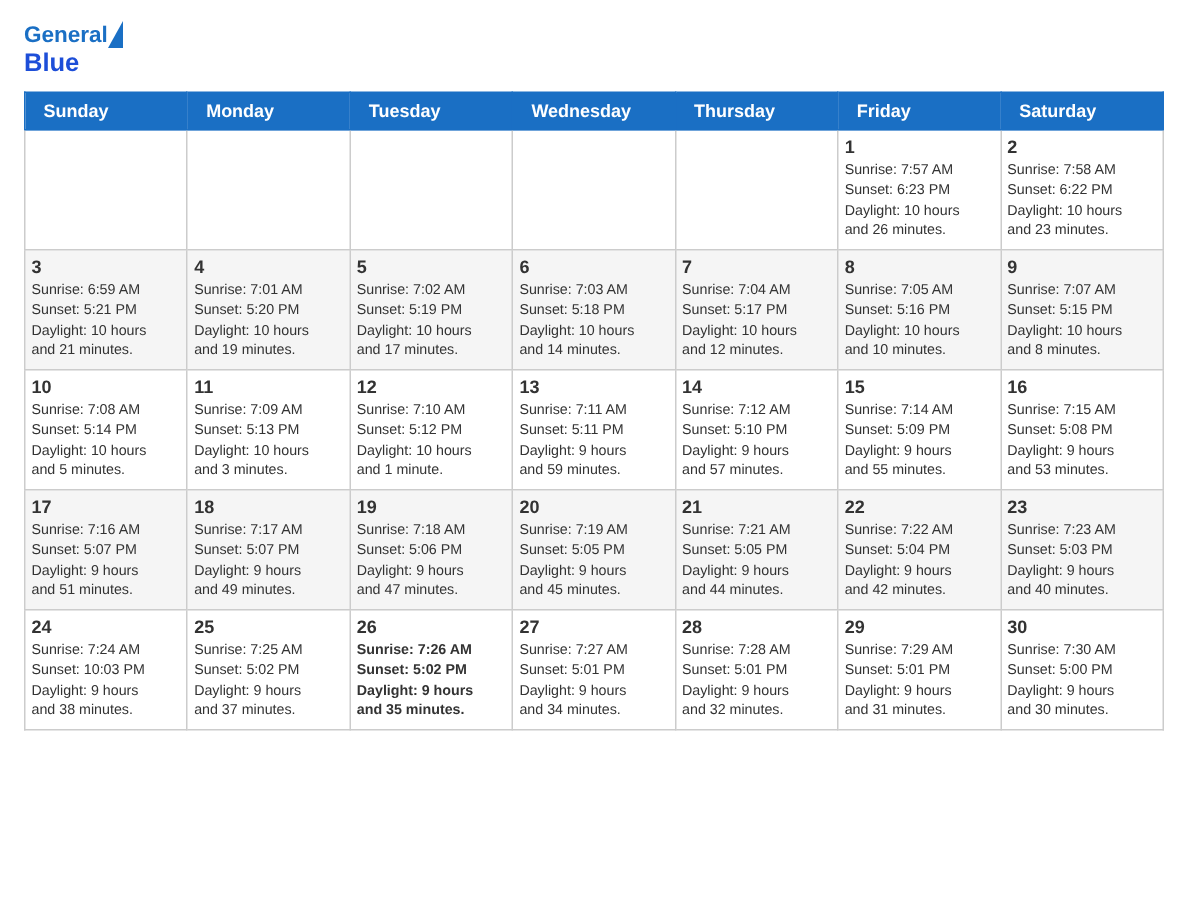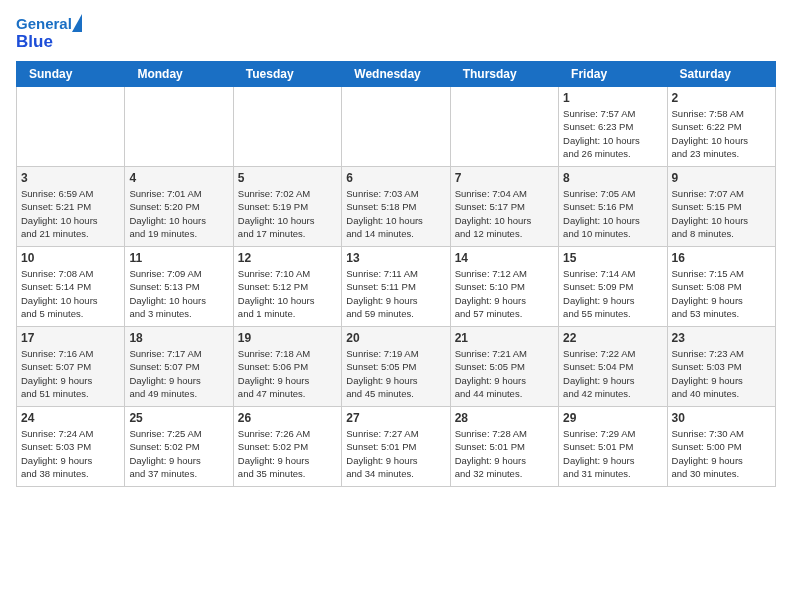--- a/index.html
+++ b/index.html
@@ -290,34 +290,34 @@
           <div class="day-info" style="white-space: pre-line;">Sunrise: 7:23 AM
 Sunset: 5:03 PM
 Daylight: 9 hours
 and 40 minutes.</div>
         </td>
       </tr>
       <tr>
         <td>
           <span class="day-number">24</span>
           <div class="day-info" style="white-space: pre-line;">Sunrise: 7:24 AM
-Sunset: 5:03 PM
+Sunset: 10:03 PM
 Daylight: 9 hours
 and 38 minutes.</div>
         </td>
         <td>
           <span class="day-number">25</span>
           <div class="day-info" style="white-space: pre-line;">Sunrise: 7:25 AM
 Sunset: 5:02 PM
 Daylight: 9 hours
 and 37 minutes.</div>
         </td>
         <td>
           <span class="day-number">26</span>
-          <div class="day-info" style="white-space: pre-line;">Sunrise: 7:26 AM
+          <div class="day-info" style="white-space: pre-line; font-weight: bold;">Sunrise: 7:26 AM
 Sunset: 5:02 PM
 Daylight: 9 hours
 and 35 minutes.</div>
         </td>
         <td>
           <span class="day-number">27</span>
           <div class="day-info" style="white-space: pre-line;">Sunrise: 7:27 AM
 Sunset: 5:01 PM
 Daylight: 9 hours
 and 34 minutes.</div>

